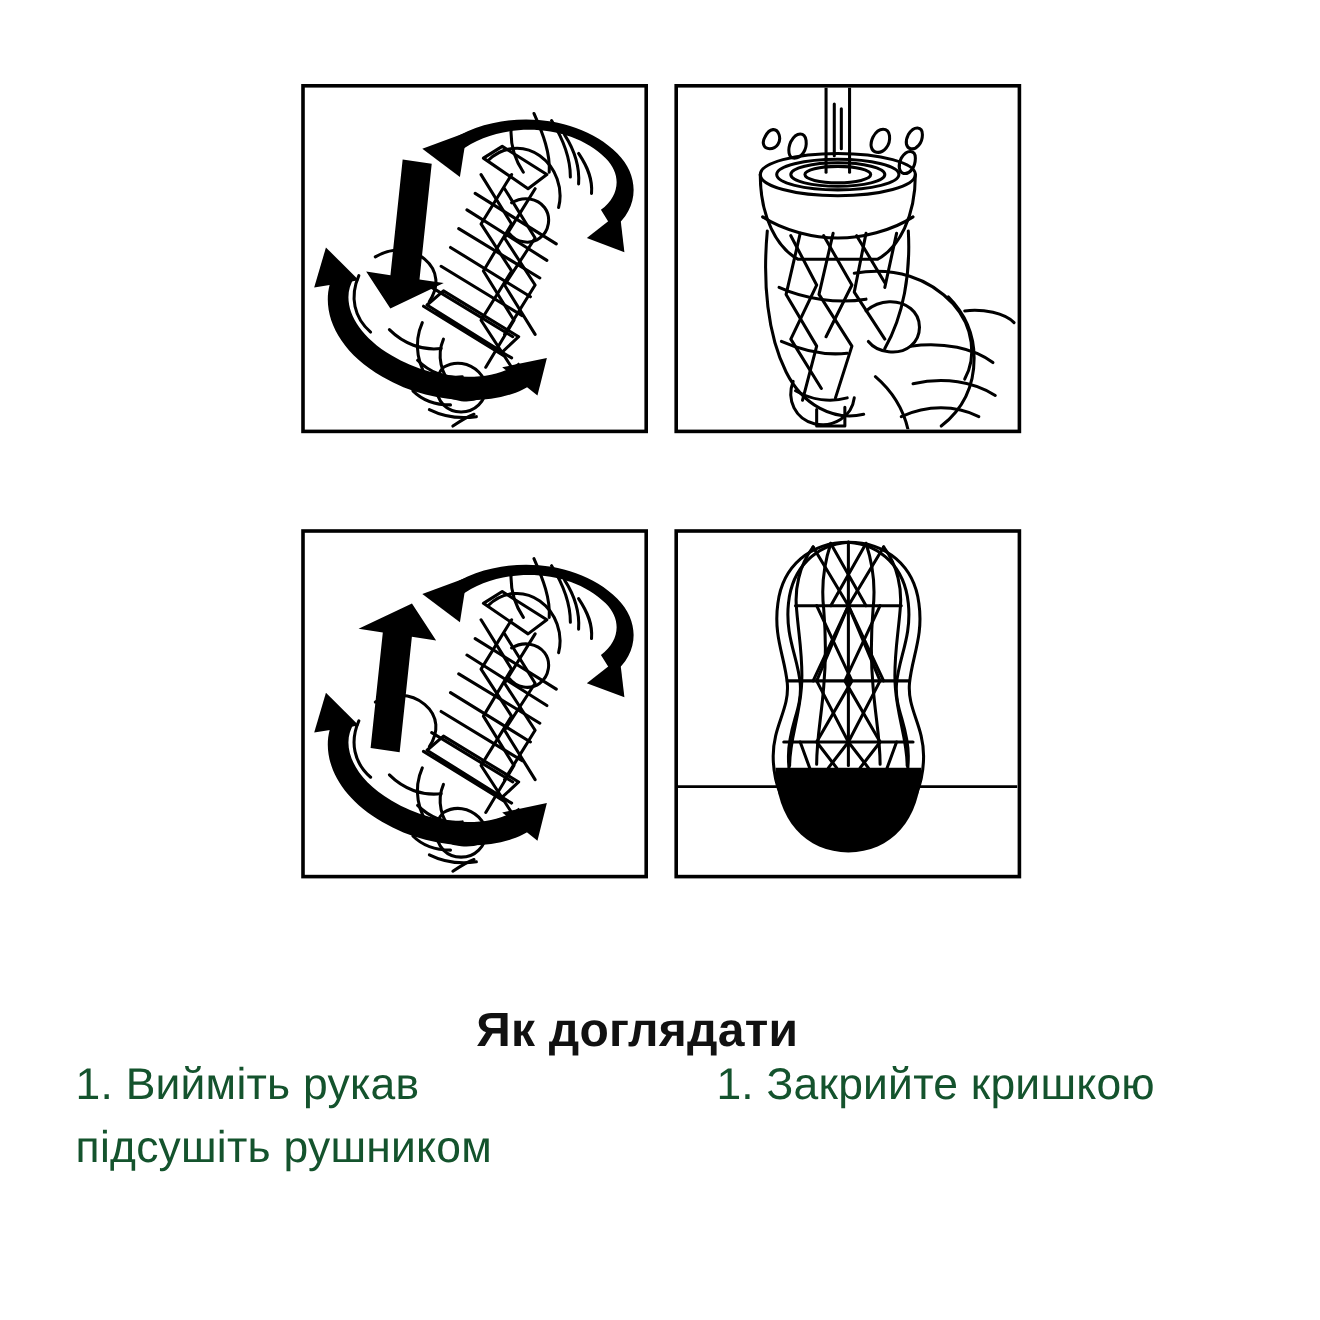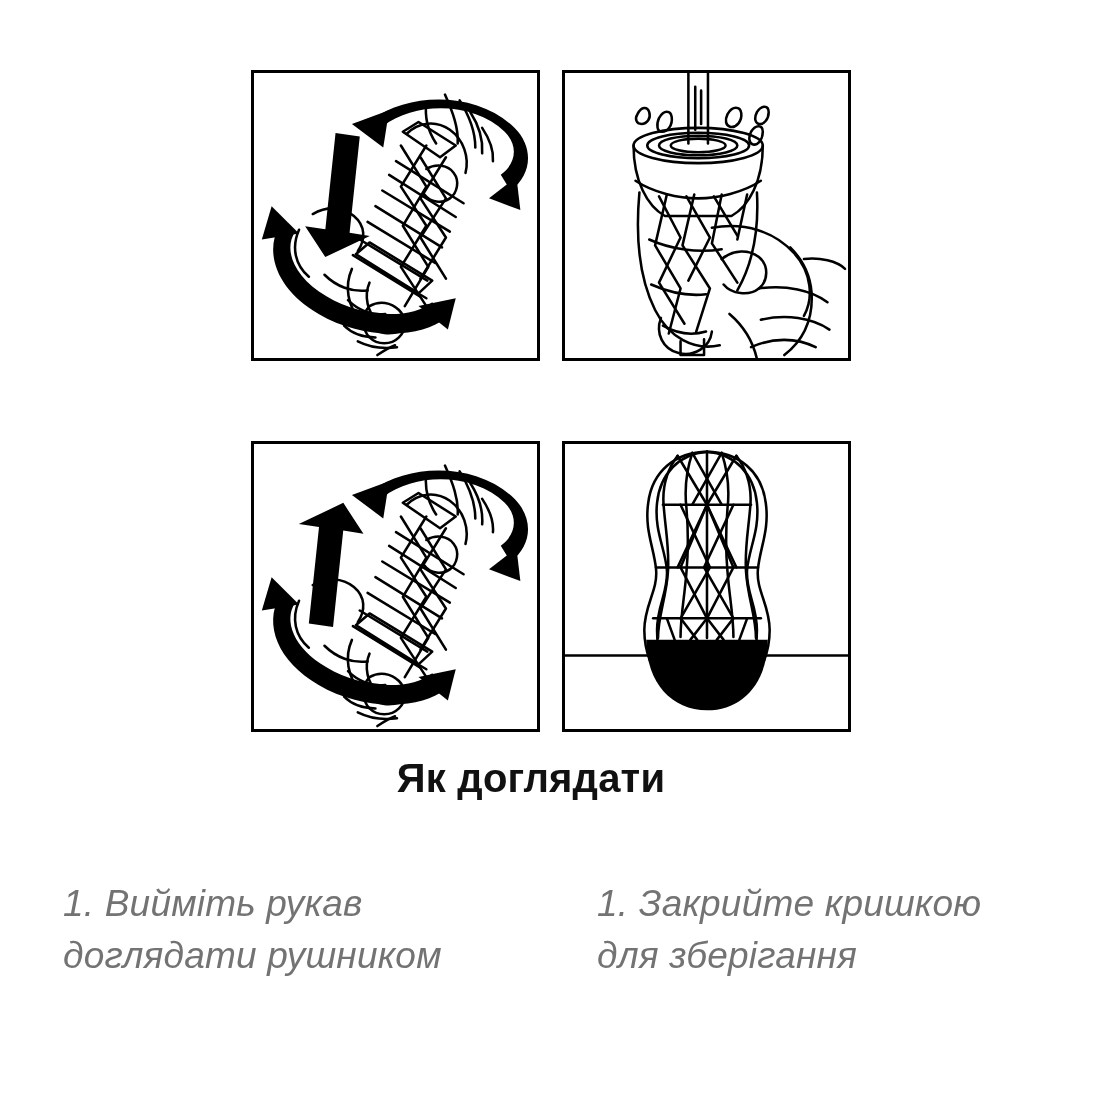--- a/index.html
+++ b/index.html
@@ -35,21 +35,21 @@
   #panel-rinse-sleeve  { left: 311px; top: 0px;   width: 289px; height: 291px; }
   #panel-insert-sleeve { left: 0px;   top: 371px; width: 289px; height: 291px; }
   #panel-store-sleeve  { left: 311px; top: 371px; width: 289px; height: 291px; }
 
   .panel svg { display: block; width: 100%; height: 100%; }
 
   
   #care-title {
     position: absolute;
     left: 0;
-    top: 756px;
+    top: 837px;
     width: 1062px;
     text-align: center;
     font-size: 40px;
     font-weight: 700;
     letter-spacing: 0.2px;
     color: #111111;
     white-space: nowrap;
   }
 
   #steps-columns {
@@ -58,23 +58,22 @@
     top: 878px;
     width: 1100px;
     height: 180px;
   }
   .steps-col {
     position: absolute;
     top: 0;
     font-size: 37px;
     font-weight: 400;
     line-height: 52px;
-    color: #737373;
+    color: #14532d;
     letter-spacing: 0.2px;
-    font-style: italic;
   }
   #steps-col-left  { left: 63px;  width: 500px; }
   #steps-col-right { left: 597px; width: 470px; }
   .step-line { white-space: nowrap; }
 </style>
 </head>
 <body>
 
 <div id="panel-grid">
 
@@ -286,20 +285,19 @@
       </g>
     </svg>
   </div>
 </div>
 
 <div id="care-title">Як доглядати</div>
 
 <div id="steps-columns">
   <div class="steps-col" id="steps-col-left">
     <div class="step-line">1. Вийміть рукав</div>
-    <div class="step-line">доглядати рушником</div>
+    <div class="step-line">підсушіть рушником</div>
   </div>
 
   <div class="steps-col" id="steps-col-right">
     <div class="step-line">1. Закрийте кришкою</div>
-    <div class="step-line">для зберігання</div>
   </div>
 </div>
 
 </body></html>

